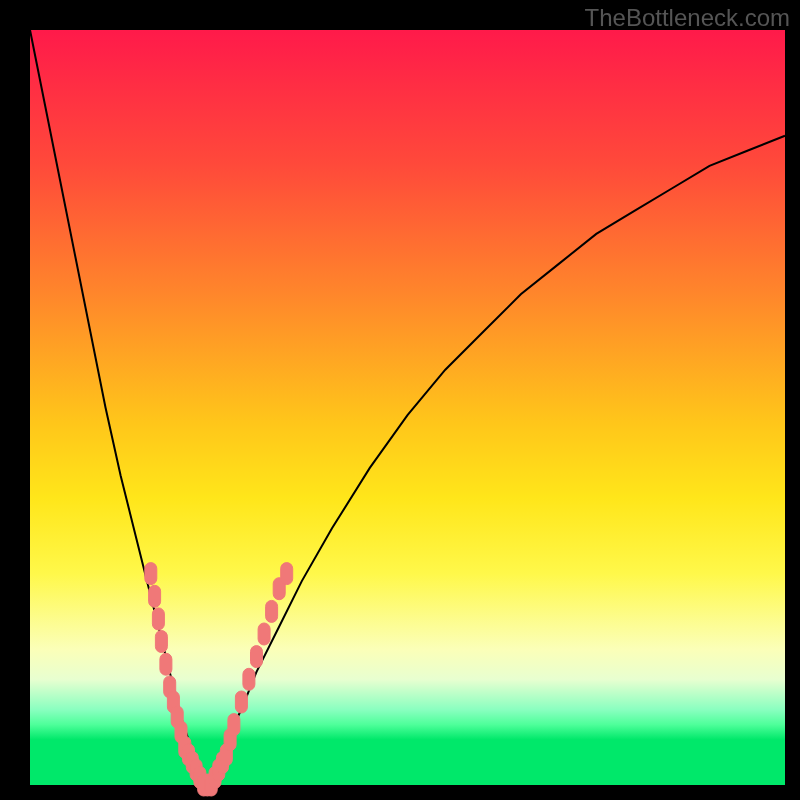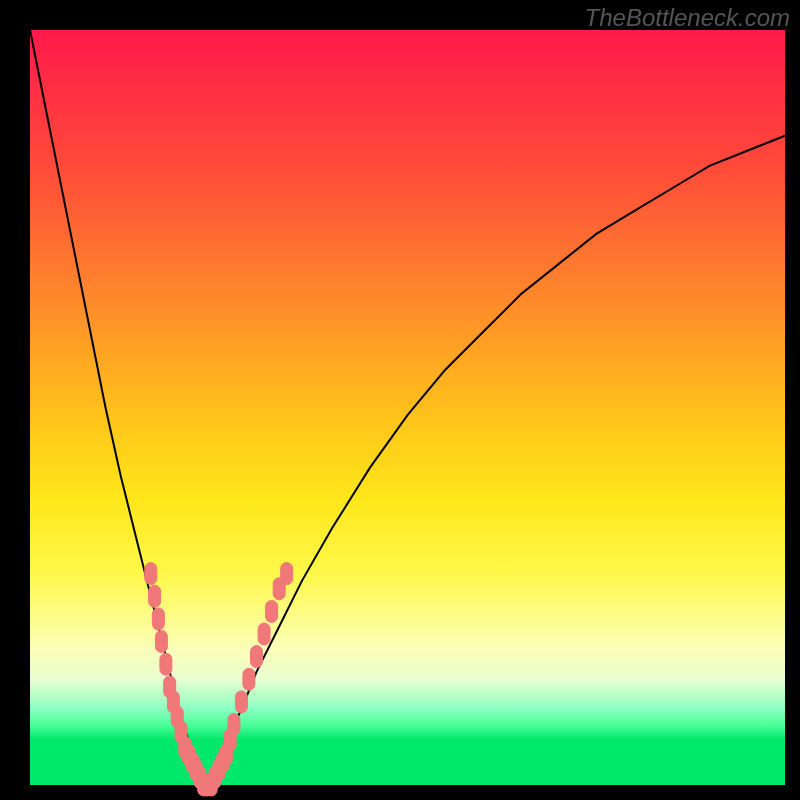--- a/index.html
+++ b/index.html
@@ -43,21 +43,20 @@
   }
   .watermark {
     position: absolute;
     top: 4px;
     right: 10px;
     color: #555;
     font-size: 24px;
     font-weight: 400;
     font-family: Arial, sans-serif;
     user-select: none;
-    font-style: italic;
   }
   svg.curves {
     position: absolute;
     left: 0;
     top: 0;
     width: 755px;
     height: 755px;
     overflow: visible;
   }
   .curve {

